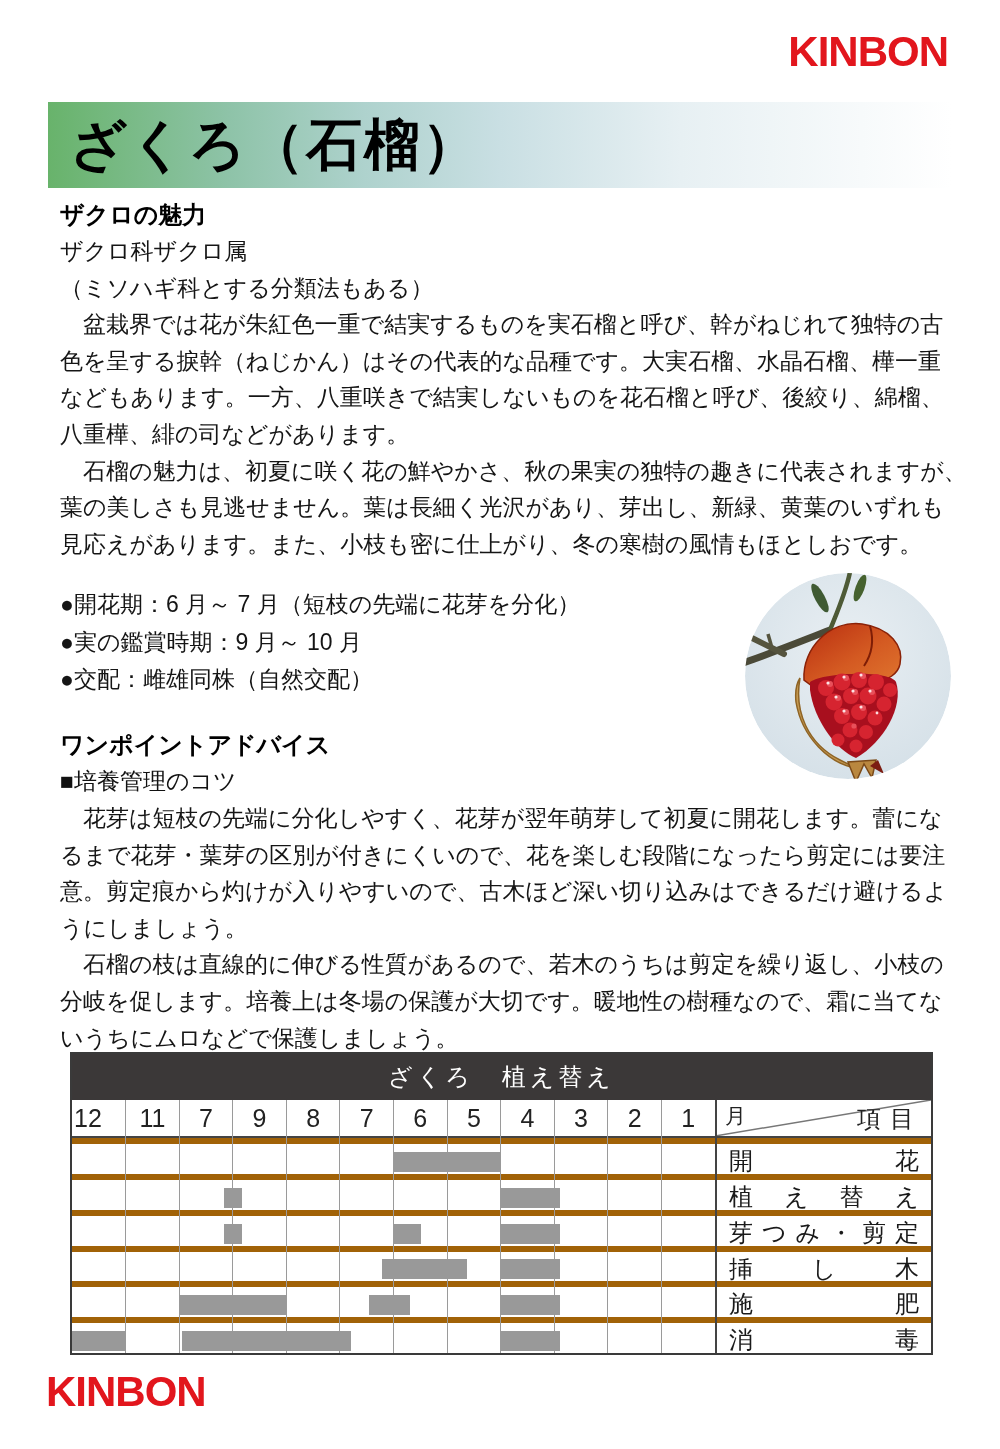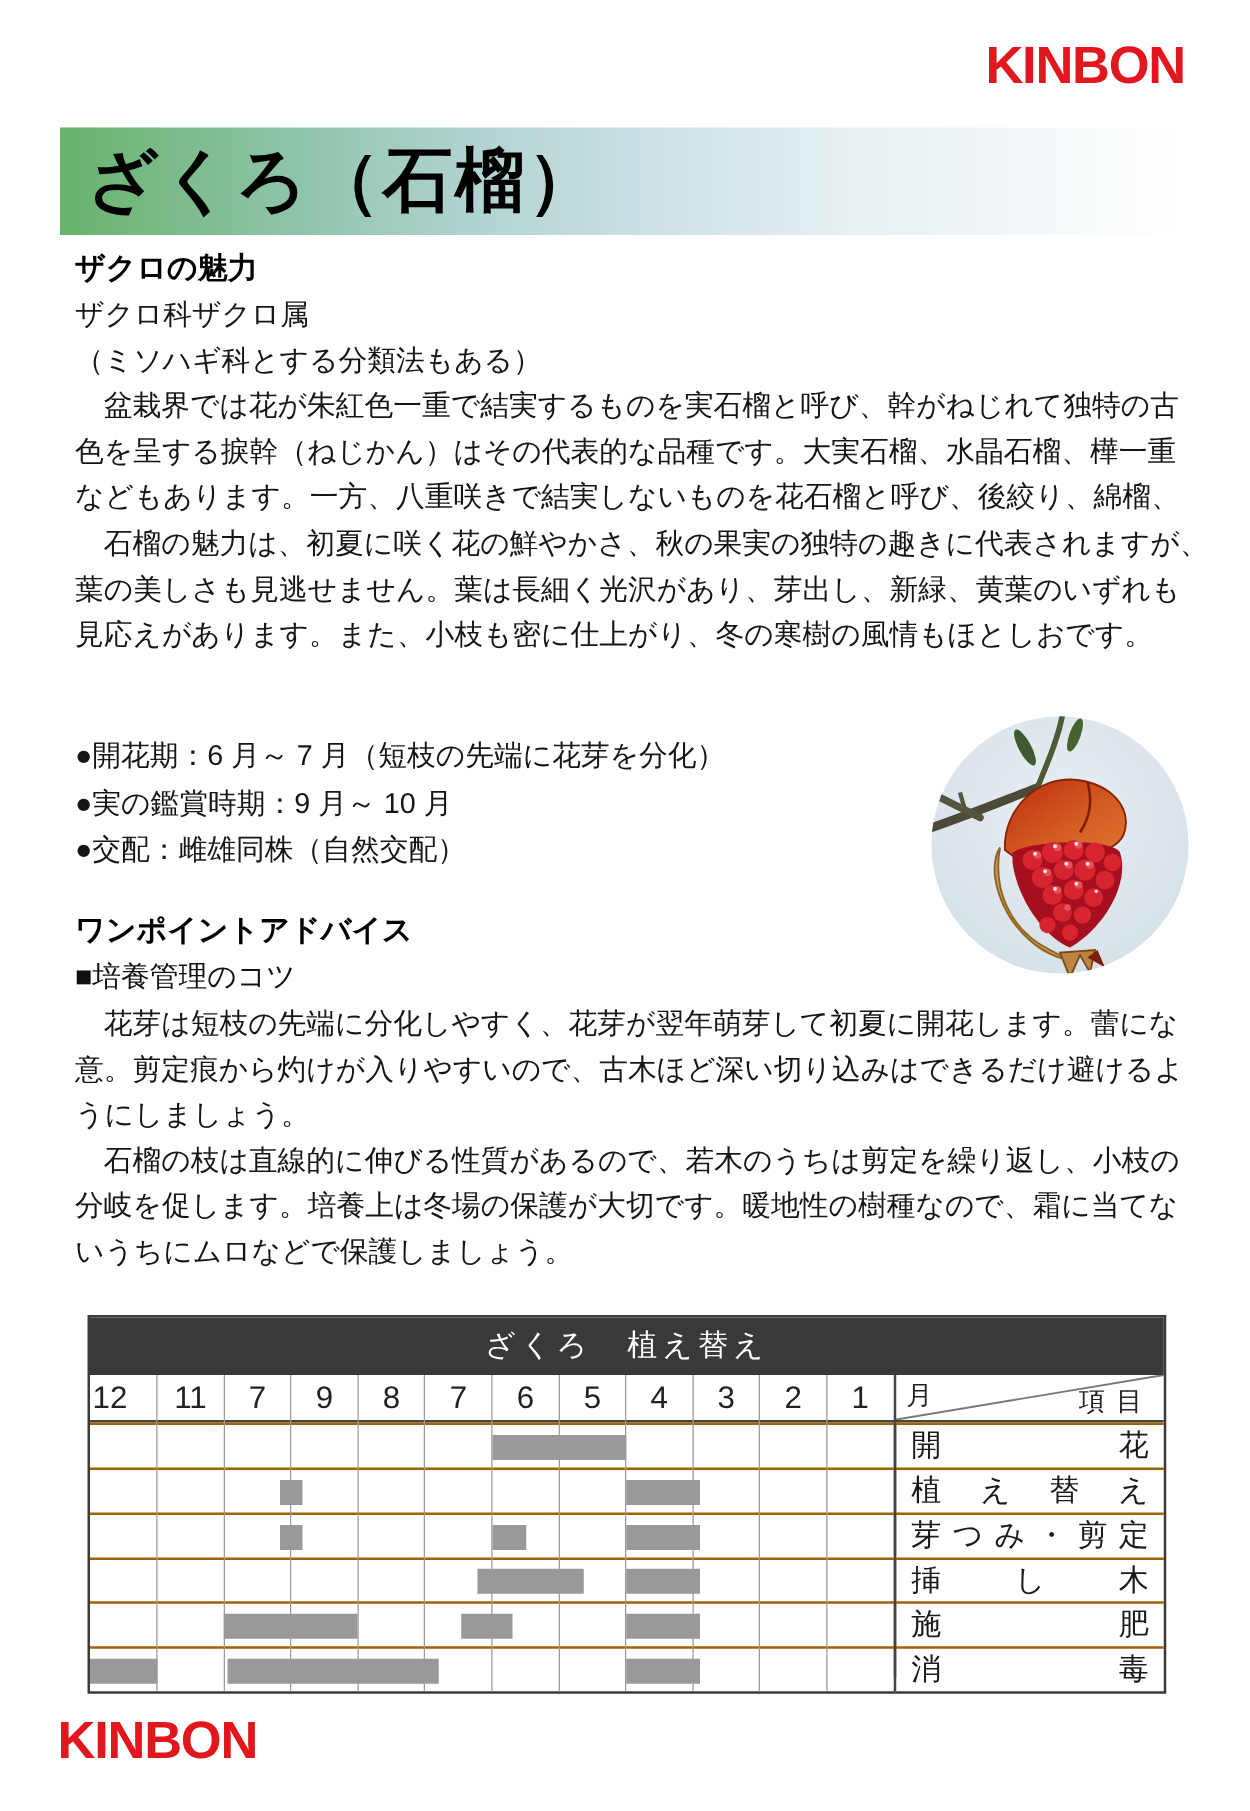--- a/index.html
+++ b/index.html
@@ -40,22 +40,22 @@
   }
   .tbl-title{
     height:46px;background:#3b3838;color:#fff;font-size:24px;line-height:46px;
     text-align:center;letter-spacing:4px;
   }
   .tbl-grid{position:relative;height:253px;}
   .tbl-head{position:absolute;left:0;top:0;height:38px;width:100%;border-bottom:2px solid #444;box-sizing:border-box;}
   .m-cell{position:absolute;top:0;height:36px;text-align:center;font-size:25px;line-height:36px;color:#222;}
   .corner{position:absolute;top:0;right:0;height:36px;}
   .corner-month{position:absolute;left:10px;top:2px;font-size:21px;color:#222;}
-  .corner-item{position:absolute;right:8px;bottom:1px;font-size:21px;letter-spacing:9px;color:#222;}
-  .t-row{position:absolute;left:0;width:100%;border-top:2px solid #a16207;box-sizing:border-box;}
+  .corner-item{position:absolute;right:8px;bottom:1px;font-size:24px;letter-spacing:9px;color:#222;}
+  .t-row{position:absolute;left:0;width:100%;border-top:6px solid #a16207;box-sizing:border-box;}
   .t-row-label{
     position:absolute;top:0;right:0;bottom:0;border-left:2px solid #444;box-sizing:border-box;
     font-size:24px;color:#1a1a1a;padding:0 12px;
     text-align:justify;text-align-last:justify;
   }
   .v-line{position:absolute;top:0;bottom:0;width:1px;background:#9a9a9a;z-index:1;}
   .bar{position:absolute;background:#999999;z-index:2;}
 </style>
 </head>
 <body>
@@ -67,20 +67,21 @@
 </div>
 
 <div class="textblock intro">
   <div class="block-heading">ザクロの魅力</div>
   <div>
       <div class="textline">ザクロ科ザクロ属</div>
       <div class="textline">（ミソハギ科とする分類法もある）</div>
       <div class="textline">　盆栽界では花が朱紅色一重で結実するものを実石榴と呼び、幹がねじれて独特の古</div>
       <div class="textline">色を呈する捩幹（ねじかん）はその代表的な品種です。大実石榴、水晶石榴、樺一重</div>
       <div class="textline">などもあります。一方、八重咲きで結実しないものを花石榴と呼び、後絞り、綿榴、</div>
+      <div class="textline">八重樺、緋の司などがあります。</div>
       <div class="textline">　石榴の魅力は、初夏に咲く花の鮮やかさ、秋の果実の独特の趣きに代表されますが、</div>
       <div class="textline">葉の美しさも見逃せません。葉は長細く光沢があり、芽出し、新緑、黄葉のいずれも</div>
       <div class="textline">見応えがあります。また、小枝も密に仕上がり、冬の寒樹の風情もほとしおです。</div>
     </div>
 </div>
 
 <svg class="photo" viewBox="0 0 212 212">
   <defs>
     <radialGradient id="bgGrad" cx="50%" cy="38%" r="75%">
       <stop offset="0%" stop-color="#e9eff3"></stop>
@@ -158,20 +159,21 @@
     <div class="textline">●開花期：6 月～ 7 月（短枝の先端に花芽を分化）</div>
     <div class="textline">●実の鑑賞時期：9 月～ 10 月</div>
     <div class="textline">●交配：雌雄同株（自然交配）</div>
   </div>
 
 <div class="textblock advice">
   <div class="block-heading">ワンポイントアドバイス</div>
   <div class="sub-heading">■培養管理のコツ</div>
   <div>
       <div class="textline">　花芽は短枝の先端に分化しやすく、花芽が翌年萌芽して初夏に開花します。蕾にな</div>
+      <div class="textline">るまで花芽・葉芽の区別が付きにくいので、花を楽しむ段階になったら剪定には要注</div>
       <div class="textline">意。剪定痕から灼けが入りやすいので、古木ほど深い切り込みはできるだけ避けるよ</div>
       <div class="textline">うにしましょう。</div>
       <div class="textline">　石榴の枝は直線的に伸びる性質があるので、若木のうちは剪定を繰り返し、小枝の</div>
       <div class="textline">分岐を促します。培養上は冬場の保護が大切です。暖地性の樹種なので、霜に当てな</div>
       <div class="textline">いうちにムロなどで保護しましょう。</div>
     </div>
 </div>
 
 <div class="tbl" id="tbl">
     <div class="tbl-title">ざくろ　植え替え</div>

